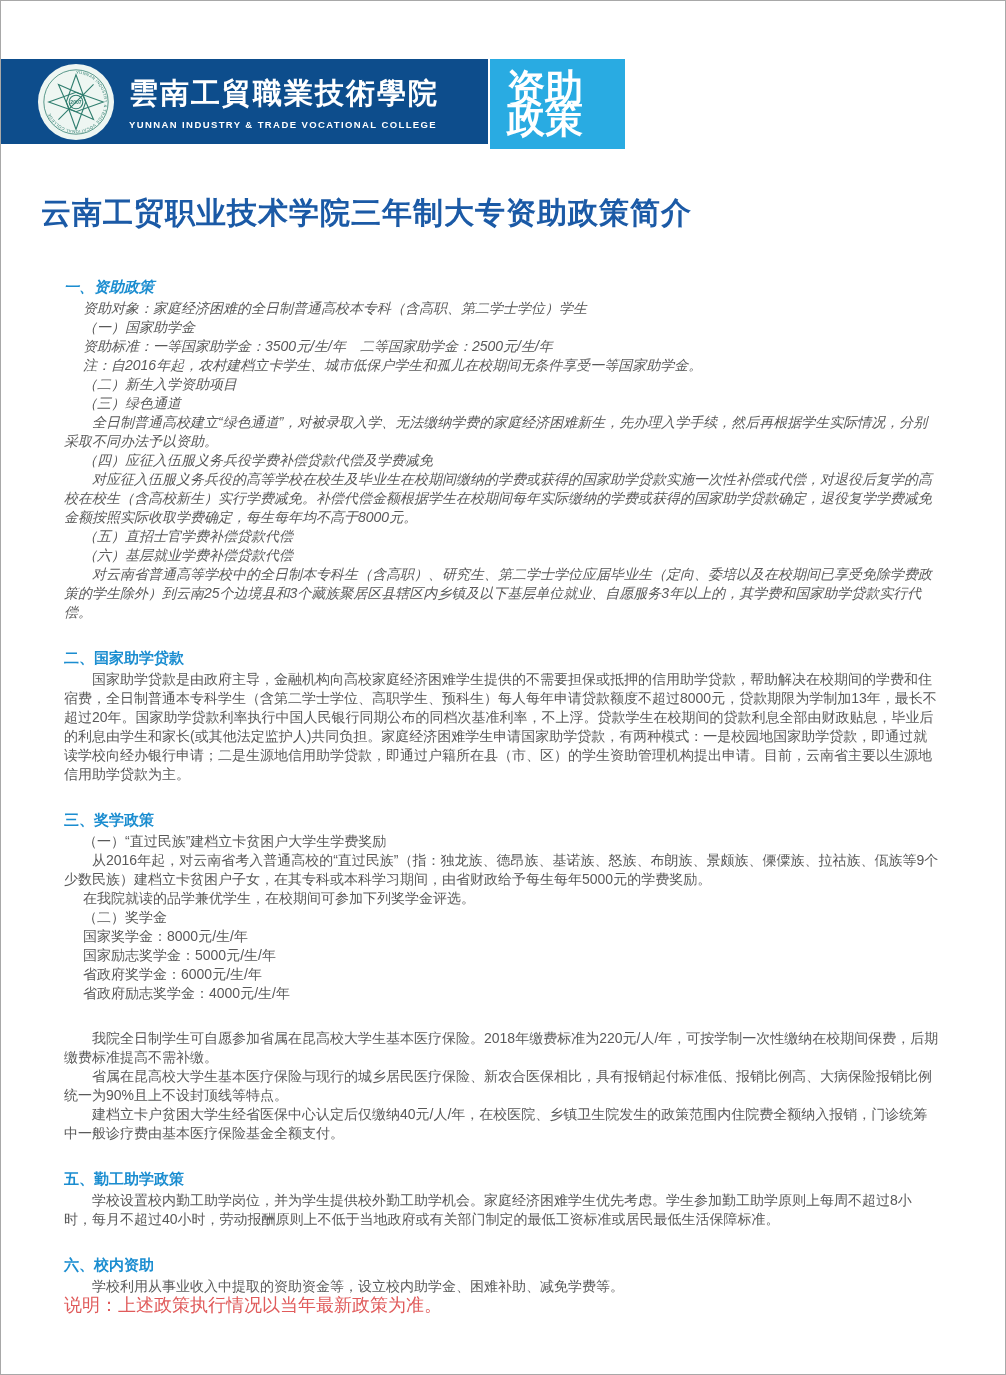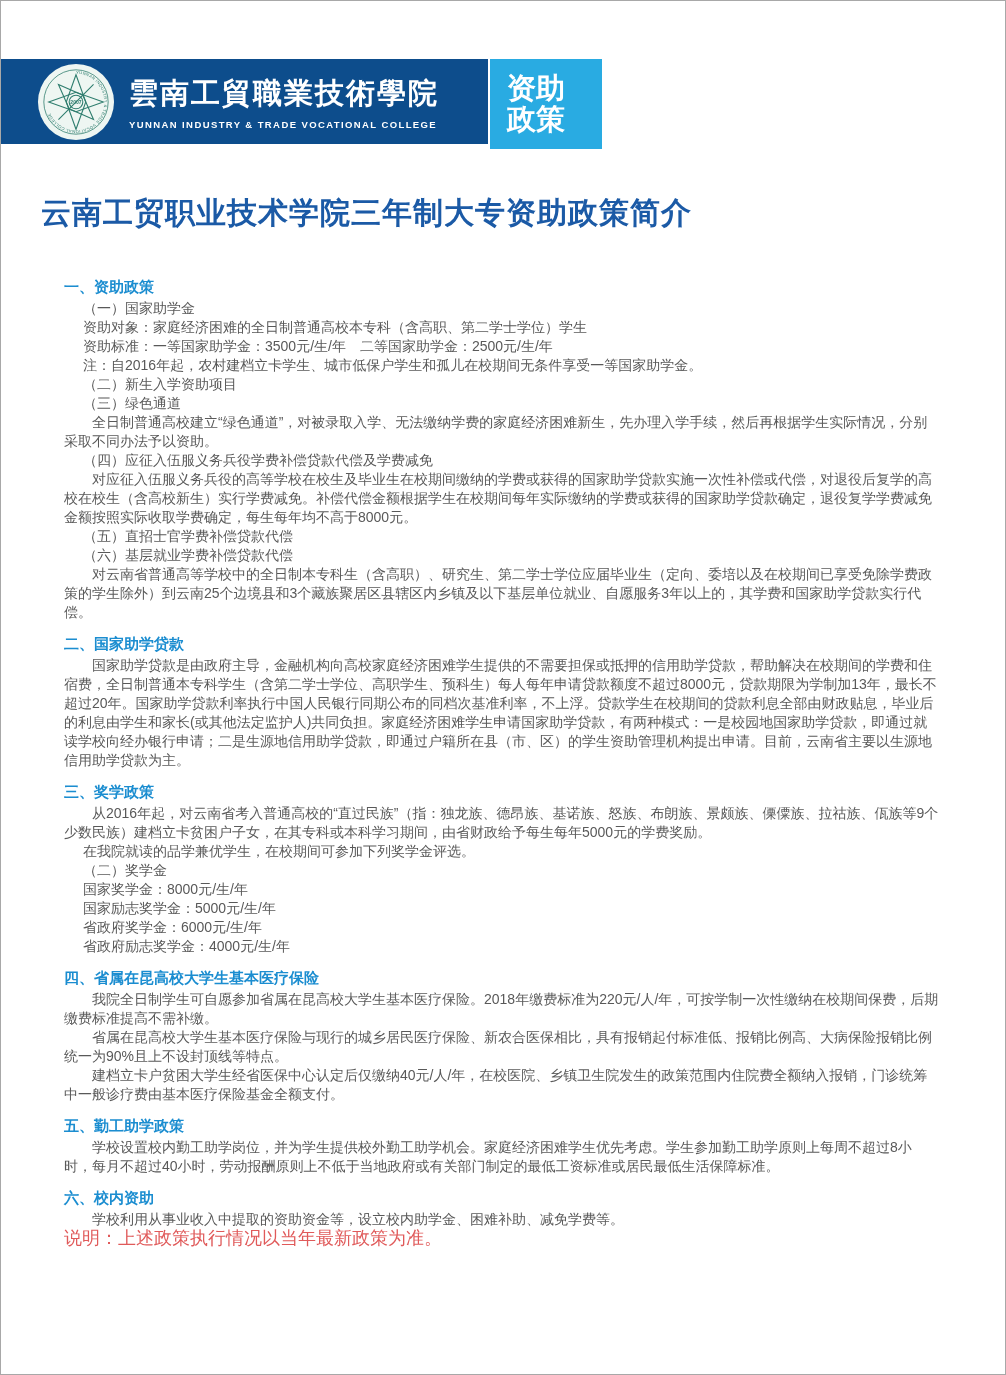--- a/index.html
+++ b/index.html
@@ -15,26 +15,26 @@
   
   .banner { margin-top:58px; display:flex; align-items:flex-start; }
   .banner-main {
     width:487px; height:85px;
     background:#0d4d8c;
     display:flex; align-items:center;
     flex:0 0 auto;
   }
   .banner-gap { width:2px; height:85px; background:#ffffff; flex:0 0 auto; }
   .badge {
-    width:112px; height:90px;
+    width:135px; height:90px;
     background:#29abe2;
     box-sizing:border-box;
     padding-left:17px;
     display:flex; flex-direction:column; justify-content:center;
-    color:#ffffff; font-size:29px; font-weight:bold; line-height:31px;
+    color:#ffffff; font-size:38px; font-weight:bold; line-height:31px;
     flex:0 0 auto;
   }
   .logo { width:78px; height:78px; margin-left:36px; flex:0 0 auto; }
   .name-block { margin-left:14px; }
   .name-zh {
     color:#ffffff;
     font-family:"DejaVu Serif","Liberation Serif",serif;
     font-weight:bold;
     font-size:29px;
     letter-spacing:2px;
@@ -53,22 +53,22 @@
     margin:46px 40px 0 40px;
     text-align:left;
     color:#1b5aa6;
     font-size:30px;
     line-height:36px;
     font-weight:bold;
     letter-spacing:1px;
   }
   
   .content { margin:46px 66px 0 63px; color:#595959; font-size:14px; line-height:19px; }
-  .content section { margin-top:12px; }
-  .content section:first-child { margin-top:8px; }
+  .content section { margin-top:26px; }
+  .content section:first-child { margin-top:8px;font-style:italic; }
   .sec-head {
     color:#1b8dd0;
     font-size:15px;
     line-height:20px;
     font-weight:bold;
     margin:0 0 2px 0;
   }
   .content p { margin:0; }
   .block-sub  { padding-left:19px; }
   .block-para { text-indent:2em; }
@@ -110,52 +110,52 @@
       <div>政策</div>
     </div>
   </div>
 
   <h1 class="doc-title">云南工贸职业技术学院三年制大专资助政策简介</h1>
 
   <div class="content">
 
     <section>
       <h2 class="sec-head">一、资助政策</h2>
+      <p class="block-sub">资助对象：家庭经济困难的全日制普通高校本专科（含高职、第二学士学位）学生</p>
       <p class="block-sub">（一）国家助学金</p>
-      <p class="block-sub">资助对象：家庭经济困难的全日制普通高校本专科（含高职、第二学士学位）学生</p>
       <p class="block-sub">资助标准：一等国家助学金：3500元/生/年　二等国家助学金：2500元/生/年</p>
       <p class="block-sub">注：自2016年起，农村建档立卡学生、城市低保户学生和孤儿在校期间无条件享受一等国家助学金。</p>
       <p class="block-sub">（二）新生入学资助项目</p>
       <p class="block-sub">（三）绿色通道</p>
       <p class="block-para">全日制普通高校建立“绿色通道”，对被录取入学、无法缴纳学费的家庭经济困难新生，先办理入学手续，然后再根据学生实际情况，分别采取不同办法予以资助。</p>
       <p class="block-sub">（四）应征入伍服义务兵役学费补偿贷款代偿及学费减免</p>
       <p class="block-para">对应征入伍服义务兵役的高等学校在校生及毕业生在校期间缴纳的学费或获得的国家助学贷款实施一次性补偿或代偿，对退役后复学的高校在校生（含高校新生）实行学费减免。补偿代偿金额根据学生在校期间每年实际缴纳的学费或获得的国家助学贷款确定，退役复学学费减免金额按照实际收取学费确定，每生每年均不高于8000元。</p>
       <p class="block-sub">（五）直招士官学费补偿贷款代偿</p>
       <p class="block-sub">（六）基层就业学费补偿贷款代偿</p>
       <p class="block-para">对云南省普通高等学校中的全日制本专科生（含高职）、研究生、第二学士学位应届毕业生（定向、委培以及在校期间已享受免除学费政策的学生除外）到云南25个边境县和3个藏族聚居区县辖区内乡镇及以下基层单位就业、自愿服务3年以上的，其学费和国家助学贷款实行代偿。</p>
     </section>
 
     <section>
       <h2 class="sec-head">二、国家助学贷款</h2>
       <p class="block-para">国家助学贷款是由政府主导，金融机构向高校家庭经济困难学生提供的不需要担保或抵押的信用助学贷款，帮助解决在校期间的学费和住宿费，全日制普通本专科学生（含第二学士学位、高职学生、预科生）每人每年申请贷款额度不超过8000元，贷款期限为学制加13年，最长不超过20年。国家助学贷款利率执行中国人民银行同期公布的同档次基准利率，不上浮。贷款学生在校期间的贷款利息全部由财政贴息，毕业后的利息由学生和家长(或其他法定监护人)共同负担。家庭经济困难学生申请国家助学贷款，有两种模式：一是校园地国家助学贷款，即通过就读学校向经办银行申请；二是生源地信用助学贷款，即通过户籍所在县（市、区）的学生资助管理机构提出申请。目前，云南省主要以生源地信用助学贷款为主。</p>
     </section>
 
     <section>
       <h2 class="sec-head">三、奖学政策</h2>
+      <p class="block-sub">（一）“直过民族”建档立卡贫困户大学生学费奖励</p>
       <p class="block-para">从2016年起，对云南省考入普通高校的“直过民族”（指：独龙族、德昂族、基诺族、怒族、布朗族、景颇族、傈僳族、拉祜族、佤族等9个少数民族）建档立卡贫困户子女，在其专科或本科学习期间，由省财政给予每生每年5000元的学费奖励。</p>
       <p class="block-sub">在我院就读的品学兼优学生，在校期间可参加下列奖学金评选。</p>
       <p class="block-sub">（二）奖学金</p>
       <p class="block-sub">国家奖学金：8000元/生/年</p>
       <p class="block-sub">国家励志奖学金：5000元/生/年</p>
       <p class="block-sub">省政府奖学金：6000元/生/年</p>
       <p class="block-sub">省政府励志奖学金：4000元/生/年</p>
     </section>
 
     <section>
-      <h2 class="sec-head">四、省属在昆高校大学生基本医疗保险</h2>
       <p class="block-para">我院全日制学生可自愿参加省属在昆高校大学生基本医疗保险。2018年缴费标准为220元/人/年，可按学制一次性缴纳在校期间保费，后期缴费标准提高不需补缴。</p>
       <p class="block-para">省属在昆高校大学生基本医疗保险与现行的城乡居民医疗保险、新农合医保相比，具有报销起付标准低、报销比例高、大病保险报销比例统一为90%且上不设封顶线等特点。</p>
       <p class="block-para">建档立卡户贫困大学生经省医保中心认定后仅缴纳40元/人/年，在校医院、乡镇卫生院发生的政策范围内住院费全额纳入报销，门诊统筹中一般诊疗费由基本医疗保险基金全额支付。</p>
     </section>
 
     <section>
       <h2 class="sec-head">五、勤工助学政策</h2>
       <p class="block-para">学校设置校内勤工助学岗位，并为学生提供校外勤工助学机会。家庭经济困难学生优先考虑。学生参加勤工助学原则上每周不超过8小时，每月不超过40小时，劳动报酬原则上不低于当地政府或有关部门制定的最低工资标准或居民最低生活保障标准。</p>
     </section>
 

